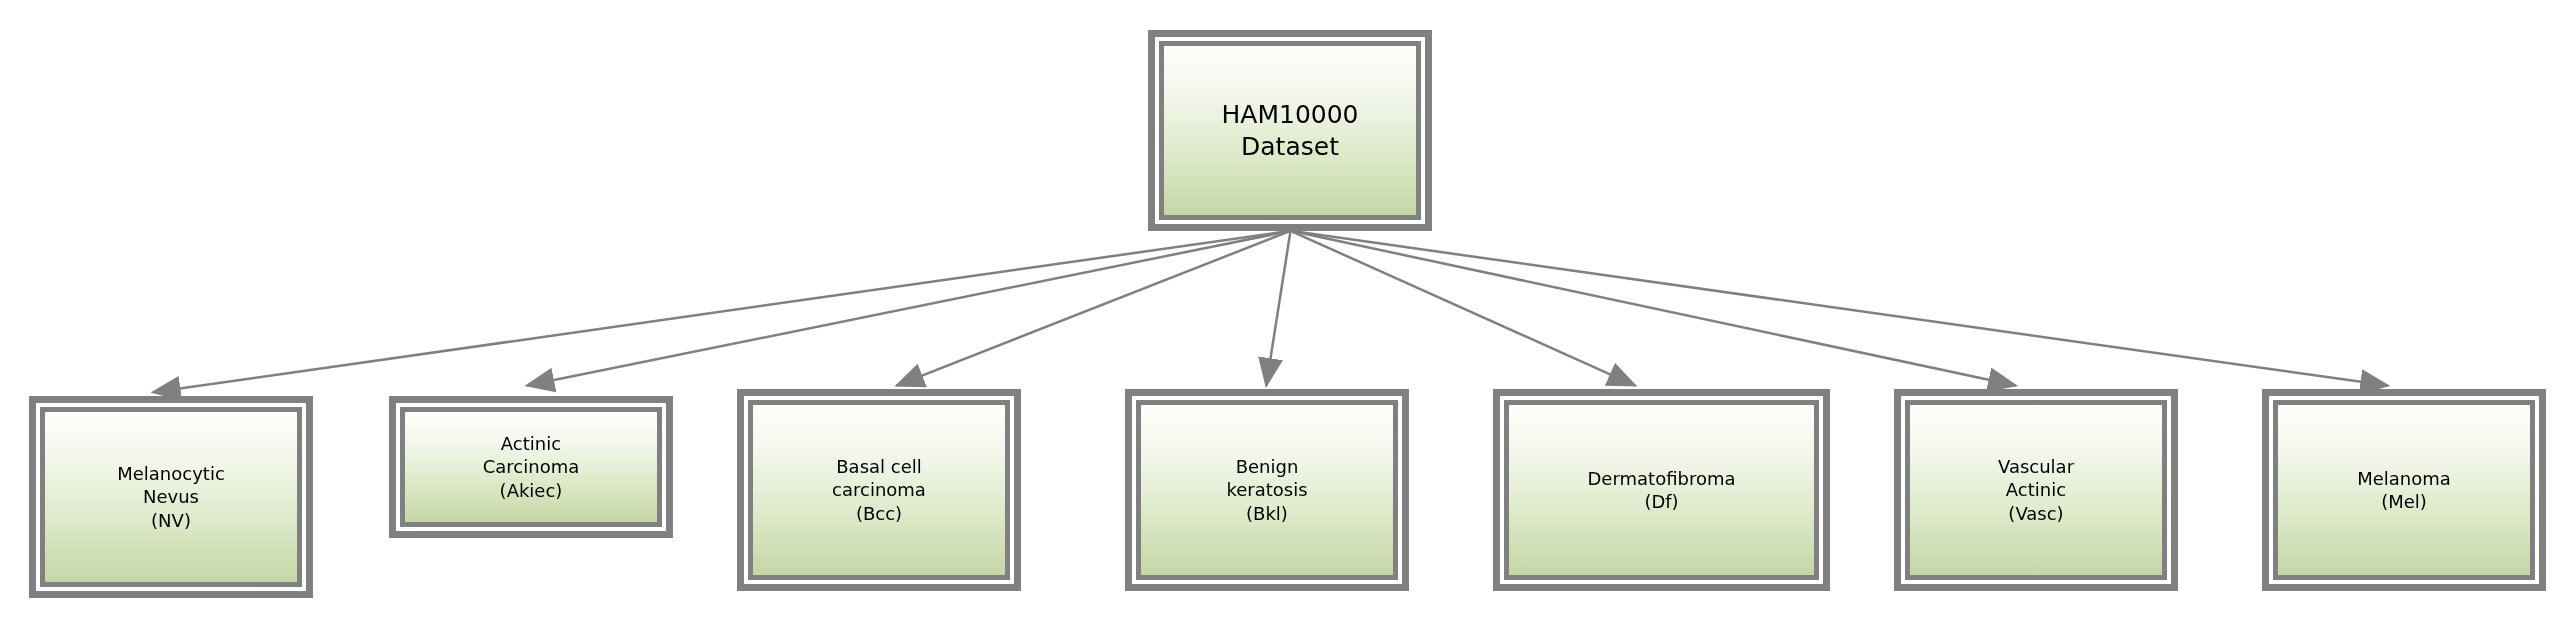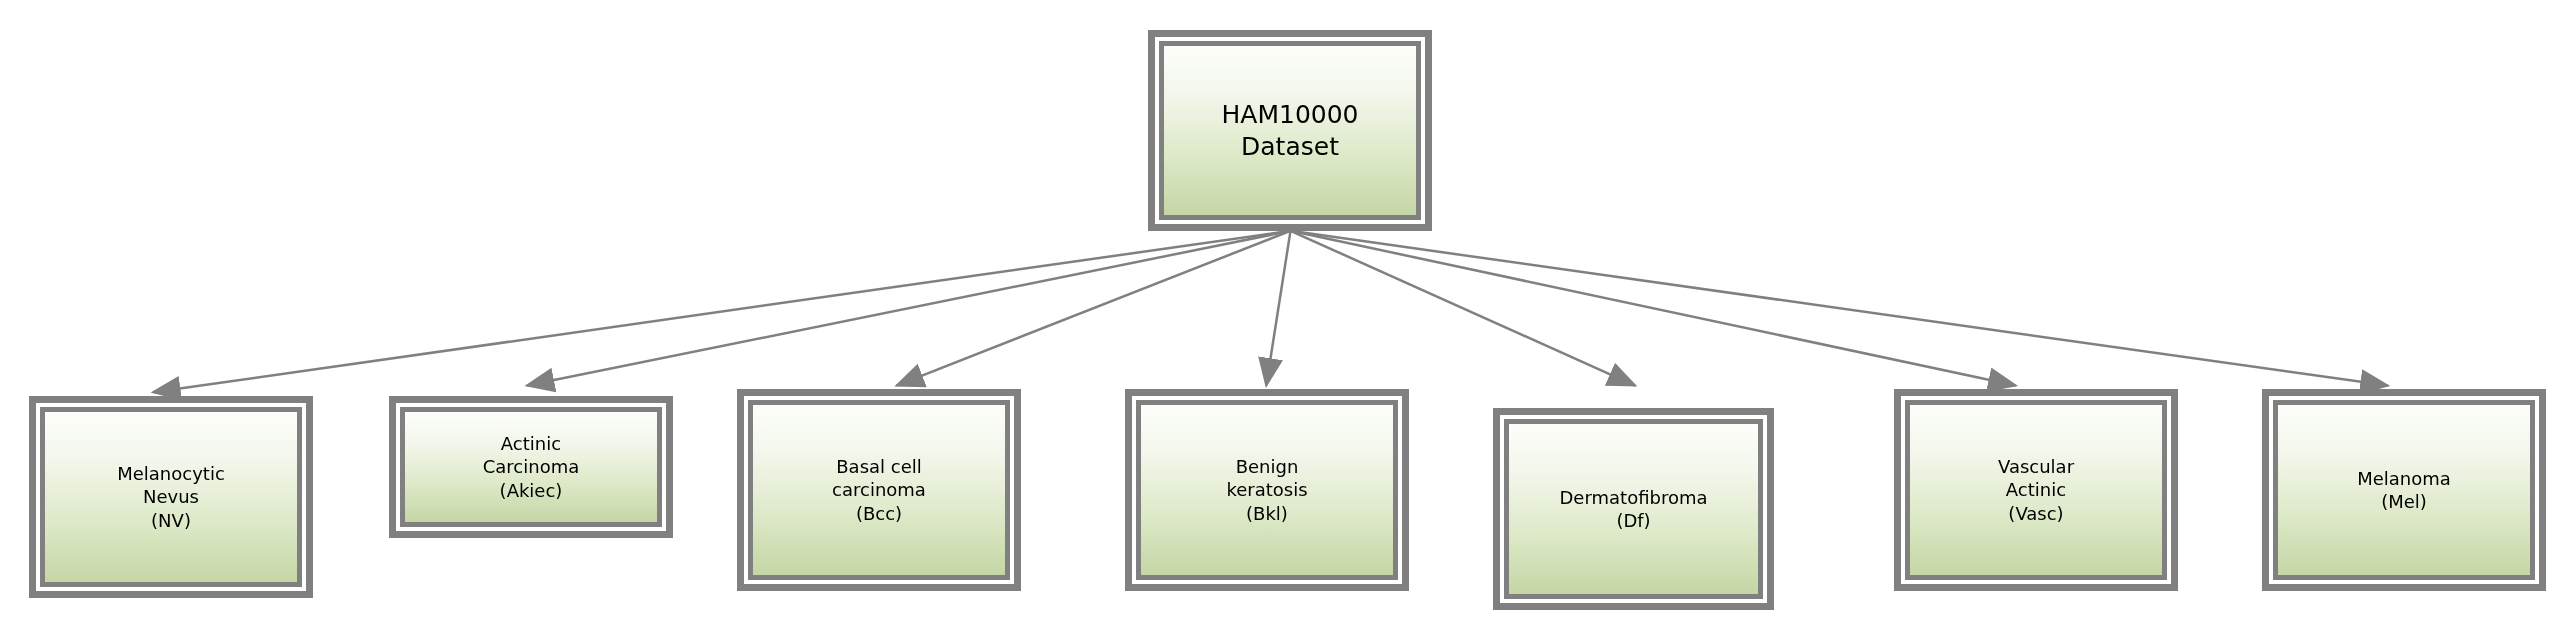--- a/index.html
+++ b/index.html
@@ -149,21 +149,21 @@
       <div class="node-inner">
         <div class="node-face">
           <span class="node-label">Benign
 keratosis
 (Bkl)</span>
         </div>
       </div>
     </div>
   </div>
 
-  <div class="node leaf" id="node-df" style="left: 1493px; top: 408px; width: 281px; height: 202px;">
+  <div class="node leaf" id="node-df" style="left: 1493px; top: 389px; width: 337px; height: 202px;">
     <div class="node-ring">
       <div class="node-inner">
         <div class="node-face">
           <span class="node-label">Dermatofibroma
 (Df)</span>
         </div>
       </div>
     </div>
   </div>
 

